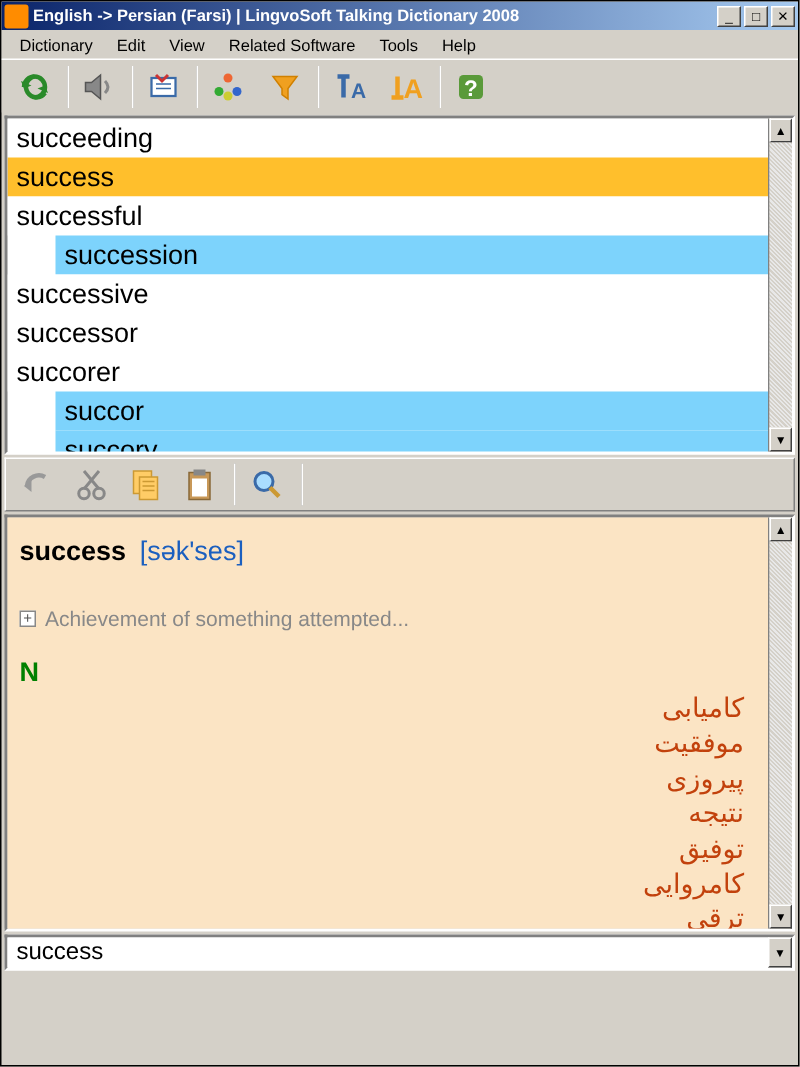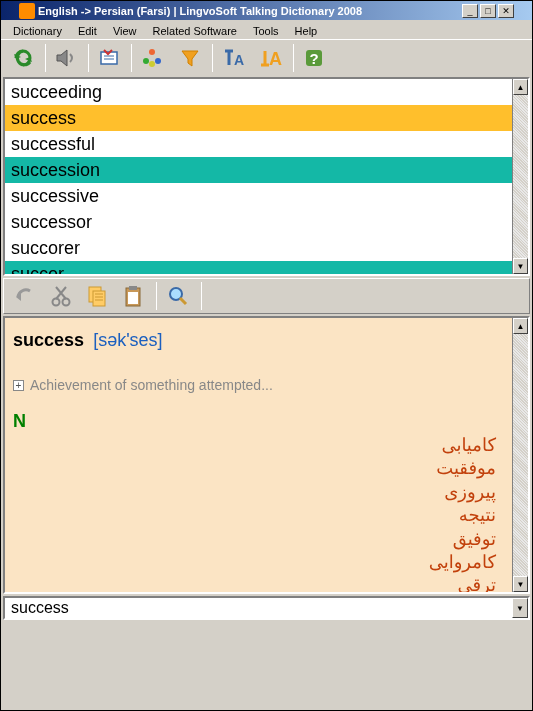--- a/index.html
+++ b/index.html
@@ -1,31 +1,31 @@
 <!DOCTYPE html>
 <html><head>
 <meta charset="utf-8">
 <style>
 * { margin: 0; padding: 0; box-sizing: border-box; }
 body { font-family: Tahoma, Arial, sans-serif; font-size: 11px; background: #d4d0c8; width: 533px; height: 711px; overflow: hidden; border: 1px solid #000; }
-.titlebar { background: linear-gradient(to right, #0a246a, #a6caf0); color: #fff; height: 19px; display: flex; align-items: center; padding: 0 18px; }
+.titlebar { background: linear-gradient(to right, #0a246a, #a6caf0); color: #fff; height: 19px; display: flex; align-items: center; padding: 0 2px; }
 .titlebar .icon-app { width: 16px; height: 16px; background: #ff8c00; border-radius: 2px; margin-right: 3px; }
 .titlebar .title { flex: 1; font-weight: bold; font-size: 11px; }
 .titlebar .winbtns { display: flex; gap: 2px; }
 .winbtn { width: 16px; height: 14px; background: #d4d0c8; border: 1px solid #fff; border-right-color: #404040; border-bottom-color: #404040; display: flex; align-items: center; justify-content: center; font-size: 9px; font-family: Arial; color: #000; }
 .menubar { background: #d4d0c8; height: 19px; display: flex; align-items: flex-end; padding: 0 4px; font-size: 11px; }
 .menubar span { padding: 2px 8px; cursor: default; }
 .toolbar { background: #d4d0c8; height: 36px; display: flex; align-items: center; padding: 2px 4px; border-top: 1px solid #fff; }
 .tbbtn { width: 36px; height: 32px; display: flex; align-items: center; justify-content: center; margin-right: 2px; }
 .tbsep { width: 1px; height: 28px; background: #808080; border-right: 1px solid #fff; margin: 0 2px; }
-.wordlist-wrap { display: flex; height: 199px; border: 2px solid; border-color: #808080 #fff #fff #808080; margin: 2px; background: #fff; }
+.wordlist-wrap { display: flex; height: 226px; border: 2px solid; border-color: #808080 #fff #fff #808080; margin: 2px; background: #fff; }
 .wordlist { flex: 1; overflow: hidden; }
 .wordlist .row { height: 26px; display: flex; align-items: center; padding: 0 6px; font-family: Arial; font-size: 18px; }
 .wordlist .row.even { background: #fff; }
-.wordlist .row.odd { background: #14b8a6; }
+.wordlist .row.odd { background: #7dd3fc; margin-left: 32px; }
 .wordlist .row.selected { background: #ffbf2c; }
 .scrollbar { width: 16px; background: #d4d0c8; display: flex; flex-direction: column; border-left: 1px solid #808080; }
 .sbtn { height: 16px; background: #d4d0c8; border: 1px solid #fff; border-right-color: #404040; border-bottom-color: #404040; display: flex; align-items: center; justify-content: center; font-size: 8px; }
 .strack { flex: 1; background: repeating-linear-gradient(45deg, #d4d0c8, #d4d0c8 1px, #e8e8e8 1px, #e8e8e8 2px); }
 .toolbar2 { background: #d4d0c8; height: 36px; display: flex; align-items: center; padding: 2px 4px; margin: 0 2px; border: 1px solid; border-color: #fff #808080 #808080 #fff; }
 .tbbtn2 { width: 34px; height: 32px; display: flex; align-items: center; justify-content: center; margin-right: 2px; }
 .defpanel-wrap { display: flex; height: 278px; margin: 2px; border: 2px solid; border-color: #808080 #fff #fff #808080; }
 .defpanel { flex: 1; background: #fbe4c4; padding: 12px 8px; overflow: hidden; }
 .headword { font-family: Arial; font-size: 18px; font-weight: bold; color: #000; display: inline; }
 .phonetic { font-family: Arial; font-size: 18px; color: #1b5fbf; display: inline; margin-left: 6px; margin-top: 44px; }

